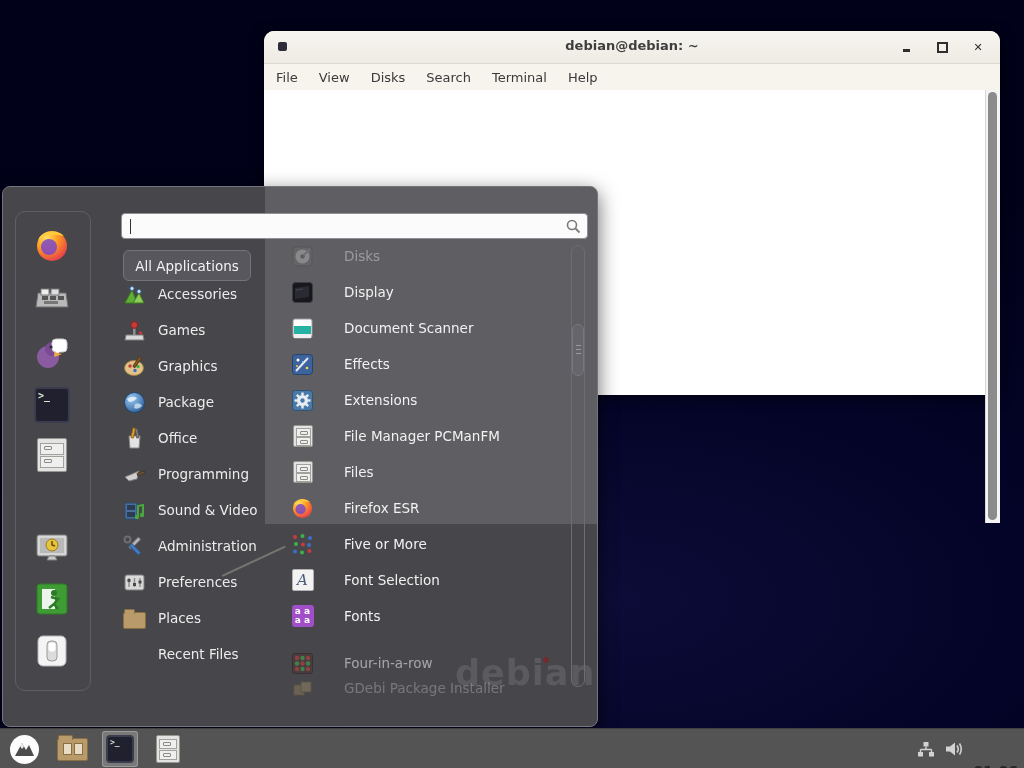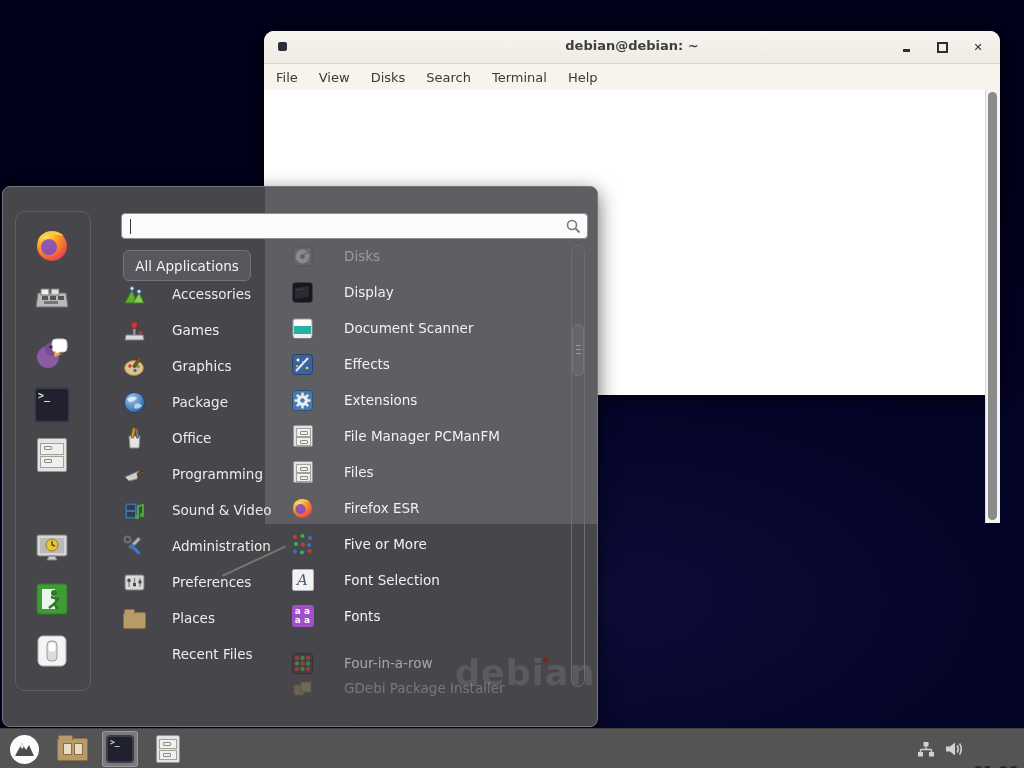--- a/index.html
+++ b/index.html
@@ -38,21 +38,21 @@
   .fav-box{position:absolute;left:12px;top:24px;width:74px;height:478px;border:1px solid #5f5f65;border-radius:10px;}
   .fav{position:absolute;left:31px;width:36px;height:36px;cursor:pointer;}
   .search-box{position:absolute;left:118px;top:26px;width:467px;height:26px;background:#fbfbfb;border:1px solid #8f8f94;
     border-radius:4px;box-sizing:border-box;}
   .search-cursor{position:absolute;left:8px;top:5px;width:1px;height:15px;background:#333;}
   .search-mag{position:absolute;right:6px;top:5px;}
   .all-apps{position:absolute;left:120px;top:63px;width:126px;height:29px;background:#57575d;border:1px solid #73737b;
     border-radius:6px;color:#f2f2f2;font-size:13.5px;display:flex;align-items:center;justify-content:center;cursor:pointer;}
   .cat-row{position:absolute;left:120px;width:158px;height:32px;display:flex;align-items:center;gap:12px;cursor:pointer;}
   .cat-row .ci{width:23px;height:23px;flex:0 0 23px;display:flex;align-items:center;justify-content:center;}
-  .cat-row .lbl{font-size:13.5px;color:#ececec;margin-left:14px;}
+  .cat-row .lbl{font-size:13.5px;color:#ececec;}
   .app-row{position:absolute;left:288px;width:270px;height:32px;display:flex;align-items:center;gap:30px;cursor:pointer;}
   .app-row .ai{width:23px;height:23px;flex:0 0 23px;display:flex;align-items:center;justify-content:center;position:relative;}
   .app-row .lbl{font-size:13.5px;color:#f1f1f1;}
   .dim40{opacity:.4;} .dim55{opacity:.55;} .dim28{opacity:.28;}
   .app-scroll{position:absolute;left:568px;top:58px;width:14px;height:442px;border:1px solid #6d6d73;border-radius:7px;box-sizing:border-box;}
   .app-thumb{position:absolute;left:569px;top:137px;width:12px;height:52px;background:#65656b;border:1px solid #77777d;border-radius:6px;box-sizing:border-box;}
   .grip{position:absolute;left:3px;width:5px;height:1px;background:#9a9a9f;}
   .trail-line{position:absolute;left:219px;top:388px;width:70px;height:2px;background:#8f8f84;opacity:.65;
     transform:rotate(-25deg);transform-origin:left center;border-radius:1px;}
   .cabinet{width:20px;height:22px;background:#e3e3e3;border:1px solid #97978f;border-radius:2px;box-sizing:border-box;position:relative;}

